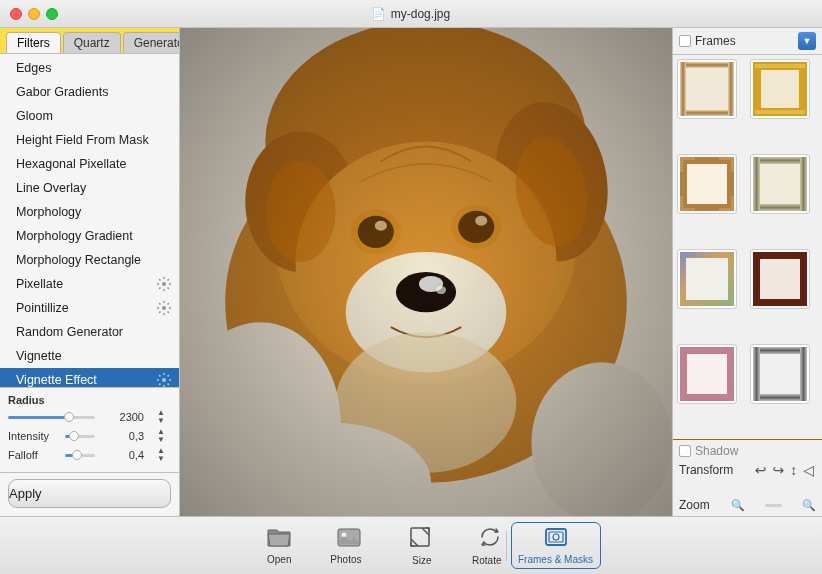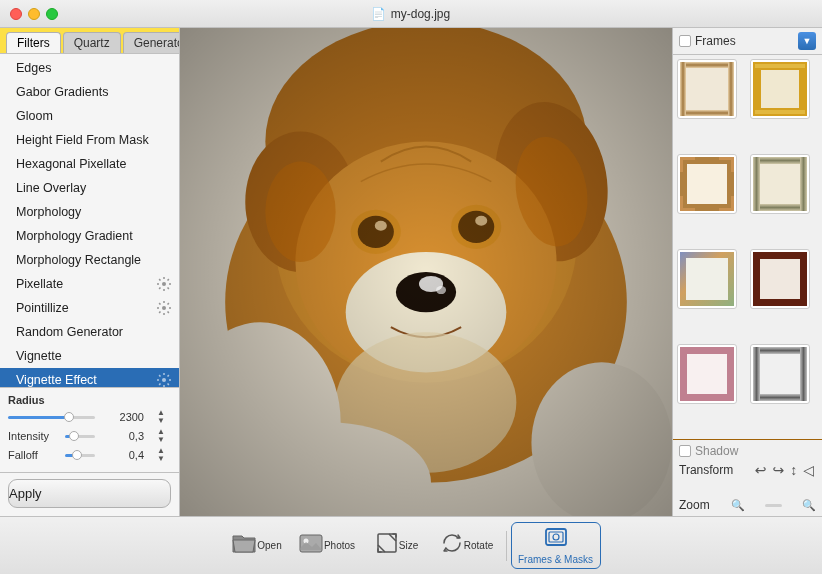--- a/index.html
+++ b/index.html
@@ -373,22 +373,22 @@
       background: linear-gradient(to bottom, #f0f0f0, #e0e0e0);
       border-top: 1px solid #c0c0c0;
       display: flex;
       align-items: center;
       justify-content: center;
       gap: 0;
       flex-shrink: 0;
     }
     .toolbar-item {
       display: flex;
-      flex-direction: row;
-      align-items: center;
+      flex-direction: column;
+      align-items: flex-end;
       justify-content: center;
       width: 70px;
       cursor: pointer;
       padding: 4px 0;
     }
     .toolbar-icon {
       font-size: 22px;
       color: #333;
       margin-bottom: 2px;
       line-height: 1;

